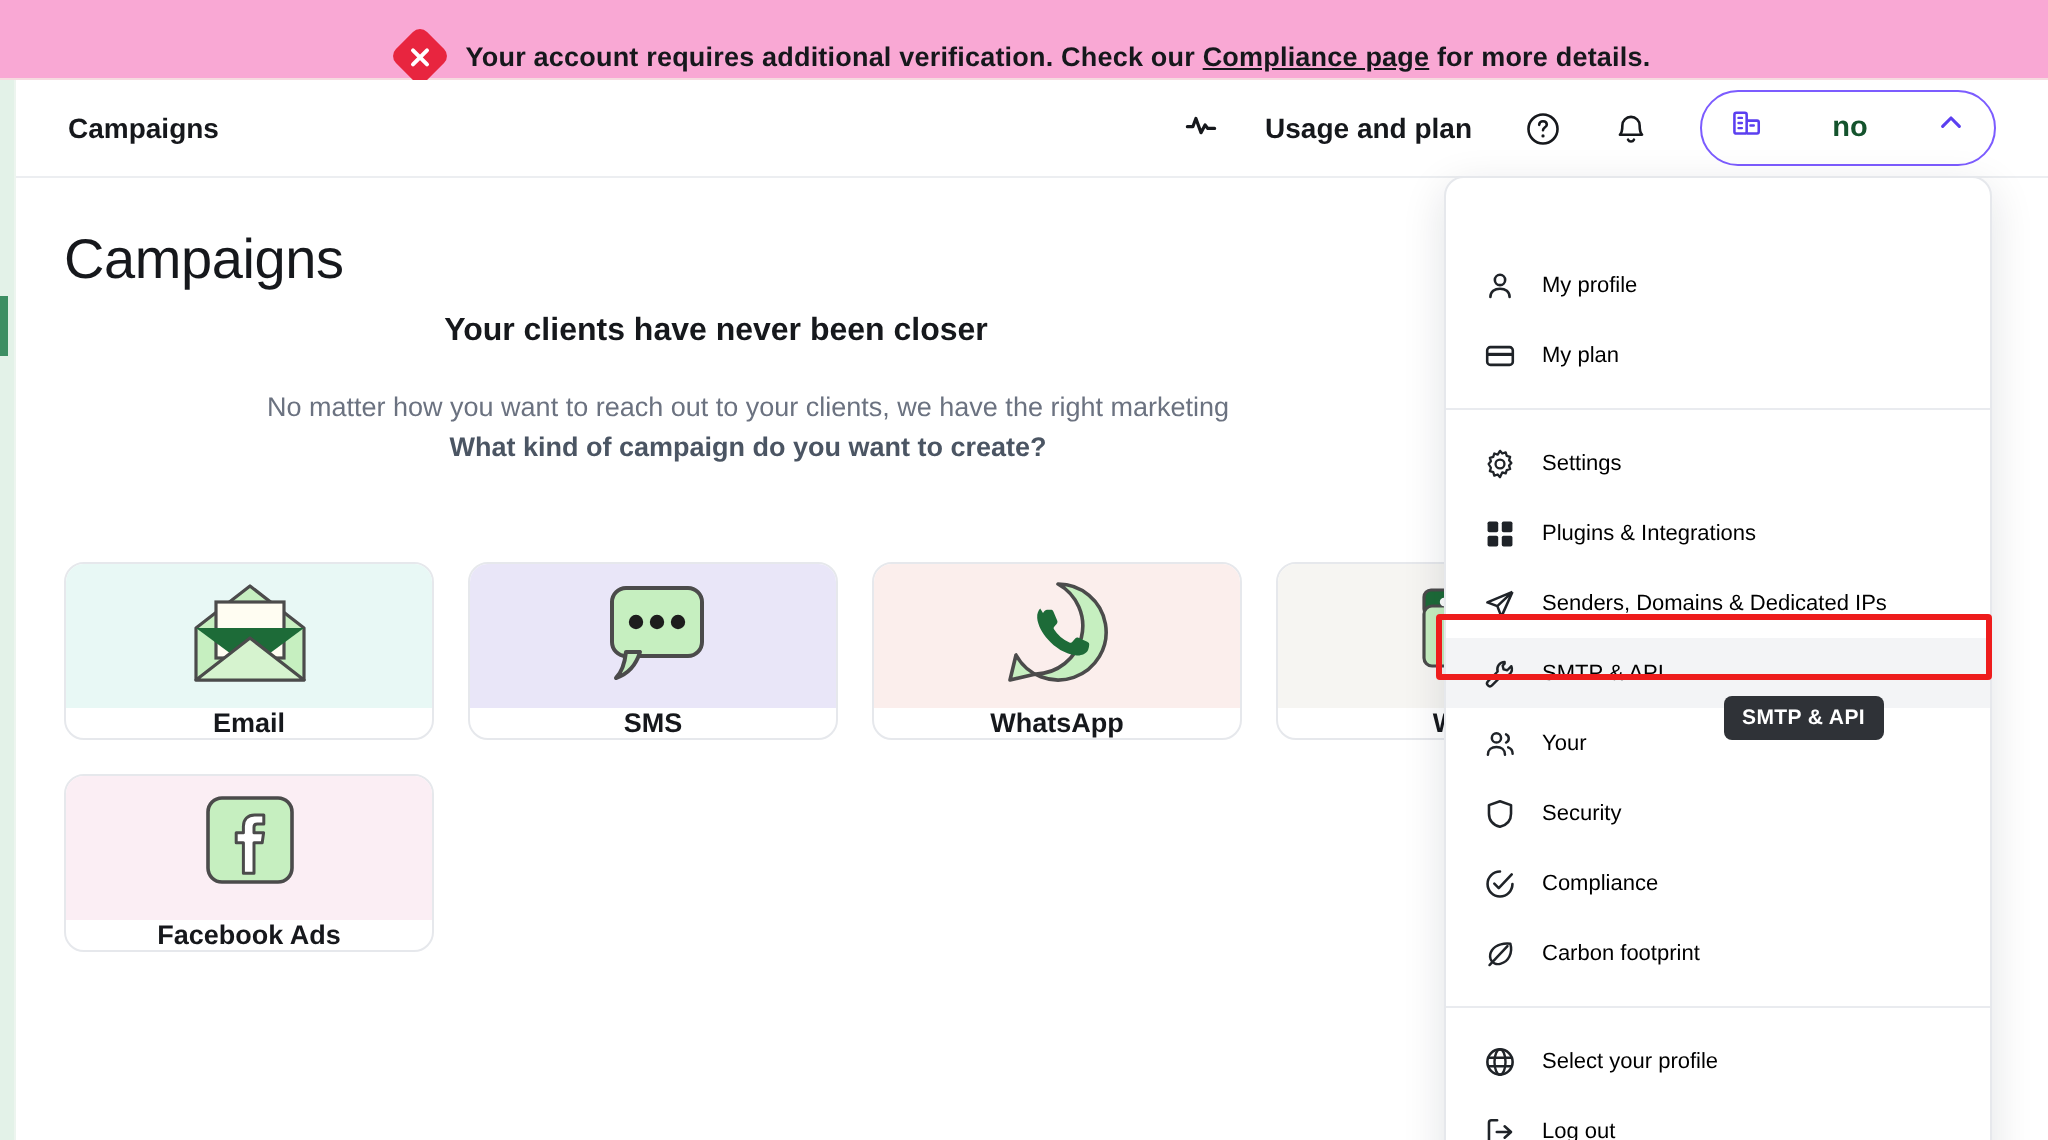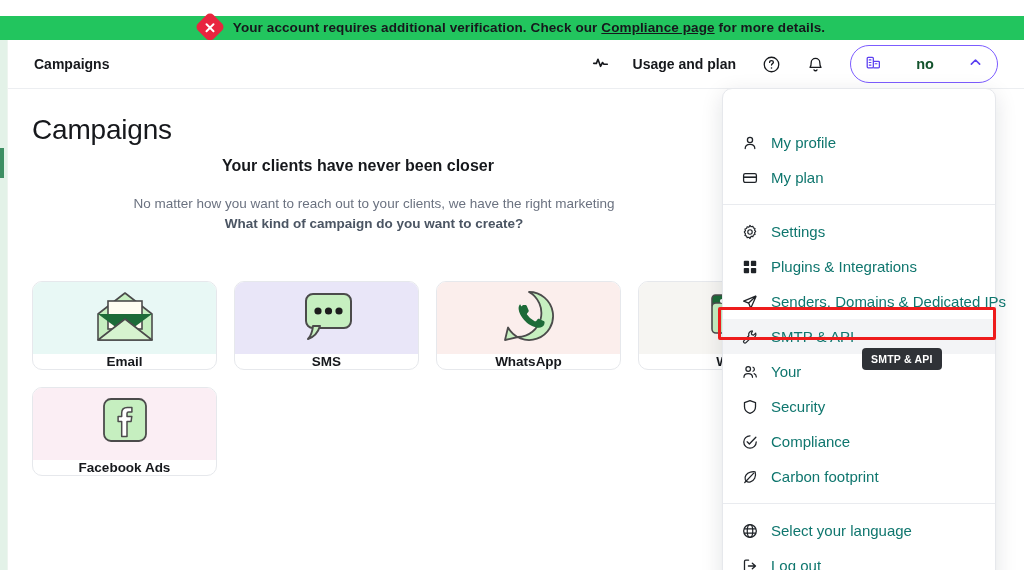--- a/index.html
+++ b/index.html
@@ -19,23 +19,23 @@
     position: absolute; left: 0; top: 148px; width: 4px; height: 30px;
     background: #3d8f63; z-index: 6;
   }
   .rail-line {
     position:absolute; left:7px; top:40px; width:1px; height:530px;
     background:#edf5ef; z-index:5;
   }
 
   
   .banner {
-    position: absolute; left: 0; top: 16px; width: 1024px; height: 40px;
-    background: #22c55e;
-    display: flex; align-items: flex-start; justify-content: center;
+    position: absolute; left: 0; top: 0; width: 1024px; height: 40px;
+    background: #f9a8d4;
+    display: flex; align-items: flex-end; justify-content: center;
     border-bottom: 1px solid #f6dbe0;
   }
   .banner-inner { display: flex; align-items: center; gap: 12px; }
   .banner-icon {
     width: 22px; height: 22px; background: #e8253f;
     border-radius: 5px; transform: rotate(45deg);
     display: flex; align-items: center; justify-content: center;
     flex: 0 0 auto;
   }
   .banner-icon svg { transform: rotate(-45deg); display:block; }
@@ -114,21 +114,21 @@
   .menu {
     position: absolute; left: 722px; top: 88px; width: 274px;
     background: #fff; border: 1px solid #e6e8ec; border-radius: 10px;
     box-shadow: 0 6px 22px rgba(16,24,40,.12);
     padding: 8px 0 8px 0; z-index: 40;
   }
   .menu-spacer { height: 28px; }
   .menu-item {
     display: flex; align-items: center; gap: 13px;
     height: 35px; padding: 0 12px 0 18px;
-    font-size: 15px; color: #0f766e; cursor: pointer; white-space: nowrap;
+    font-size: 11px; color: #000000; cursor: pointer; white-space: nowrap;
   }
   .menu-item.is-hover { background: #f3f4f6; }
   .menu-sep { height: 1px; background: #e9ebef; margin: 9px 0; }
   .menu-icon { width: 17px; height: 17px; display:flex; align-items:center; justify-content:center; flex:0 0 17px; }
 
   .hl-box {
     position: absolute; left: 718px; top: 307px; width: 278px; height: 33px;
     border: 3px solid #ee1c1c; border-radius: 2px; z-index: 60; pointer-events:none;
   }
   .tooltip {
@@ -397,21 +397,21 @@
     <div class="menu-sep"></div>
 
     <div class="menu-item">
       <span class="menu-icon">
         <svg width="16" height="16" viewBox="0 0 18 18" fill="none">
             <circle cx="9" cy="9" r="7.1" stroke="#1f2328" stroke-width="1.45"></circle>
             <ellipse cx="9" cy="9" rx="3.1" ry="7.1" stroke="#1f2328" stroke-width="1.35"></ellipse>
             <path d="M2.3 6.6h13.4M2.3 11.4h13.4" stroke="#1f2328" stroke-width="1.35"></path>
           </svg>
       </span>
-      <span>Select your language</span>
+      <span>Select your profile</span>
     </div>
 
     <div class="menu-item">
       <span class="menu-icon">
         <svg width="16" height="16" viewBox="0 0 18 18" fill="none">
             <path d="M7.4 2.4H4.2a1.4 1.4 0 0 0-1.4 1.4v10.4a1.4 1.4 0 0 0 1.4 1.4h3.2" stroke="#1f2328" stroke-width="1.45" stroke-linecap="round"></path>
             <path d="M11.6 5.8 15.2 9l-3.6 3.2M15 9H7.2" stroke="#1f2328" stroke-width="1.45" stroke-linecap="round" stroke-linejoin="round"></path>
           </svg>
       </span>
       <span>Log out</span>

